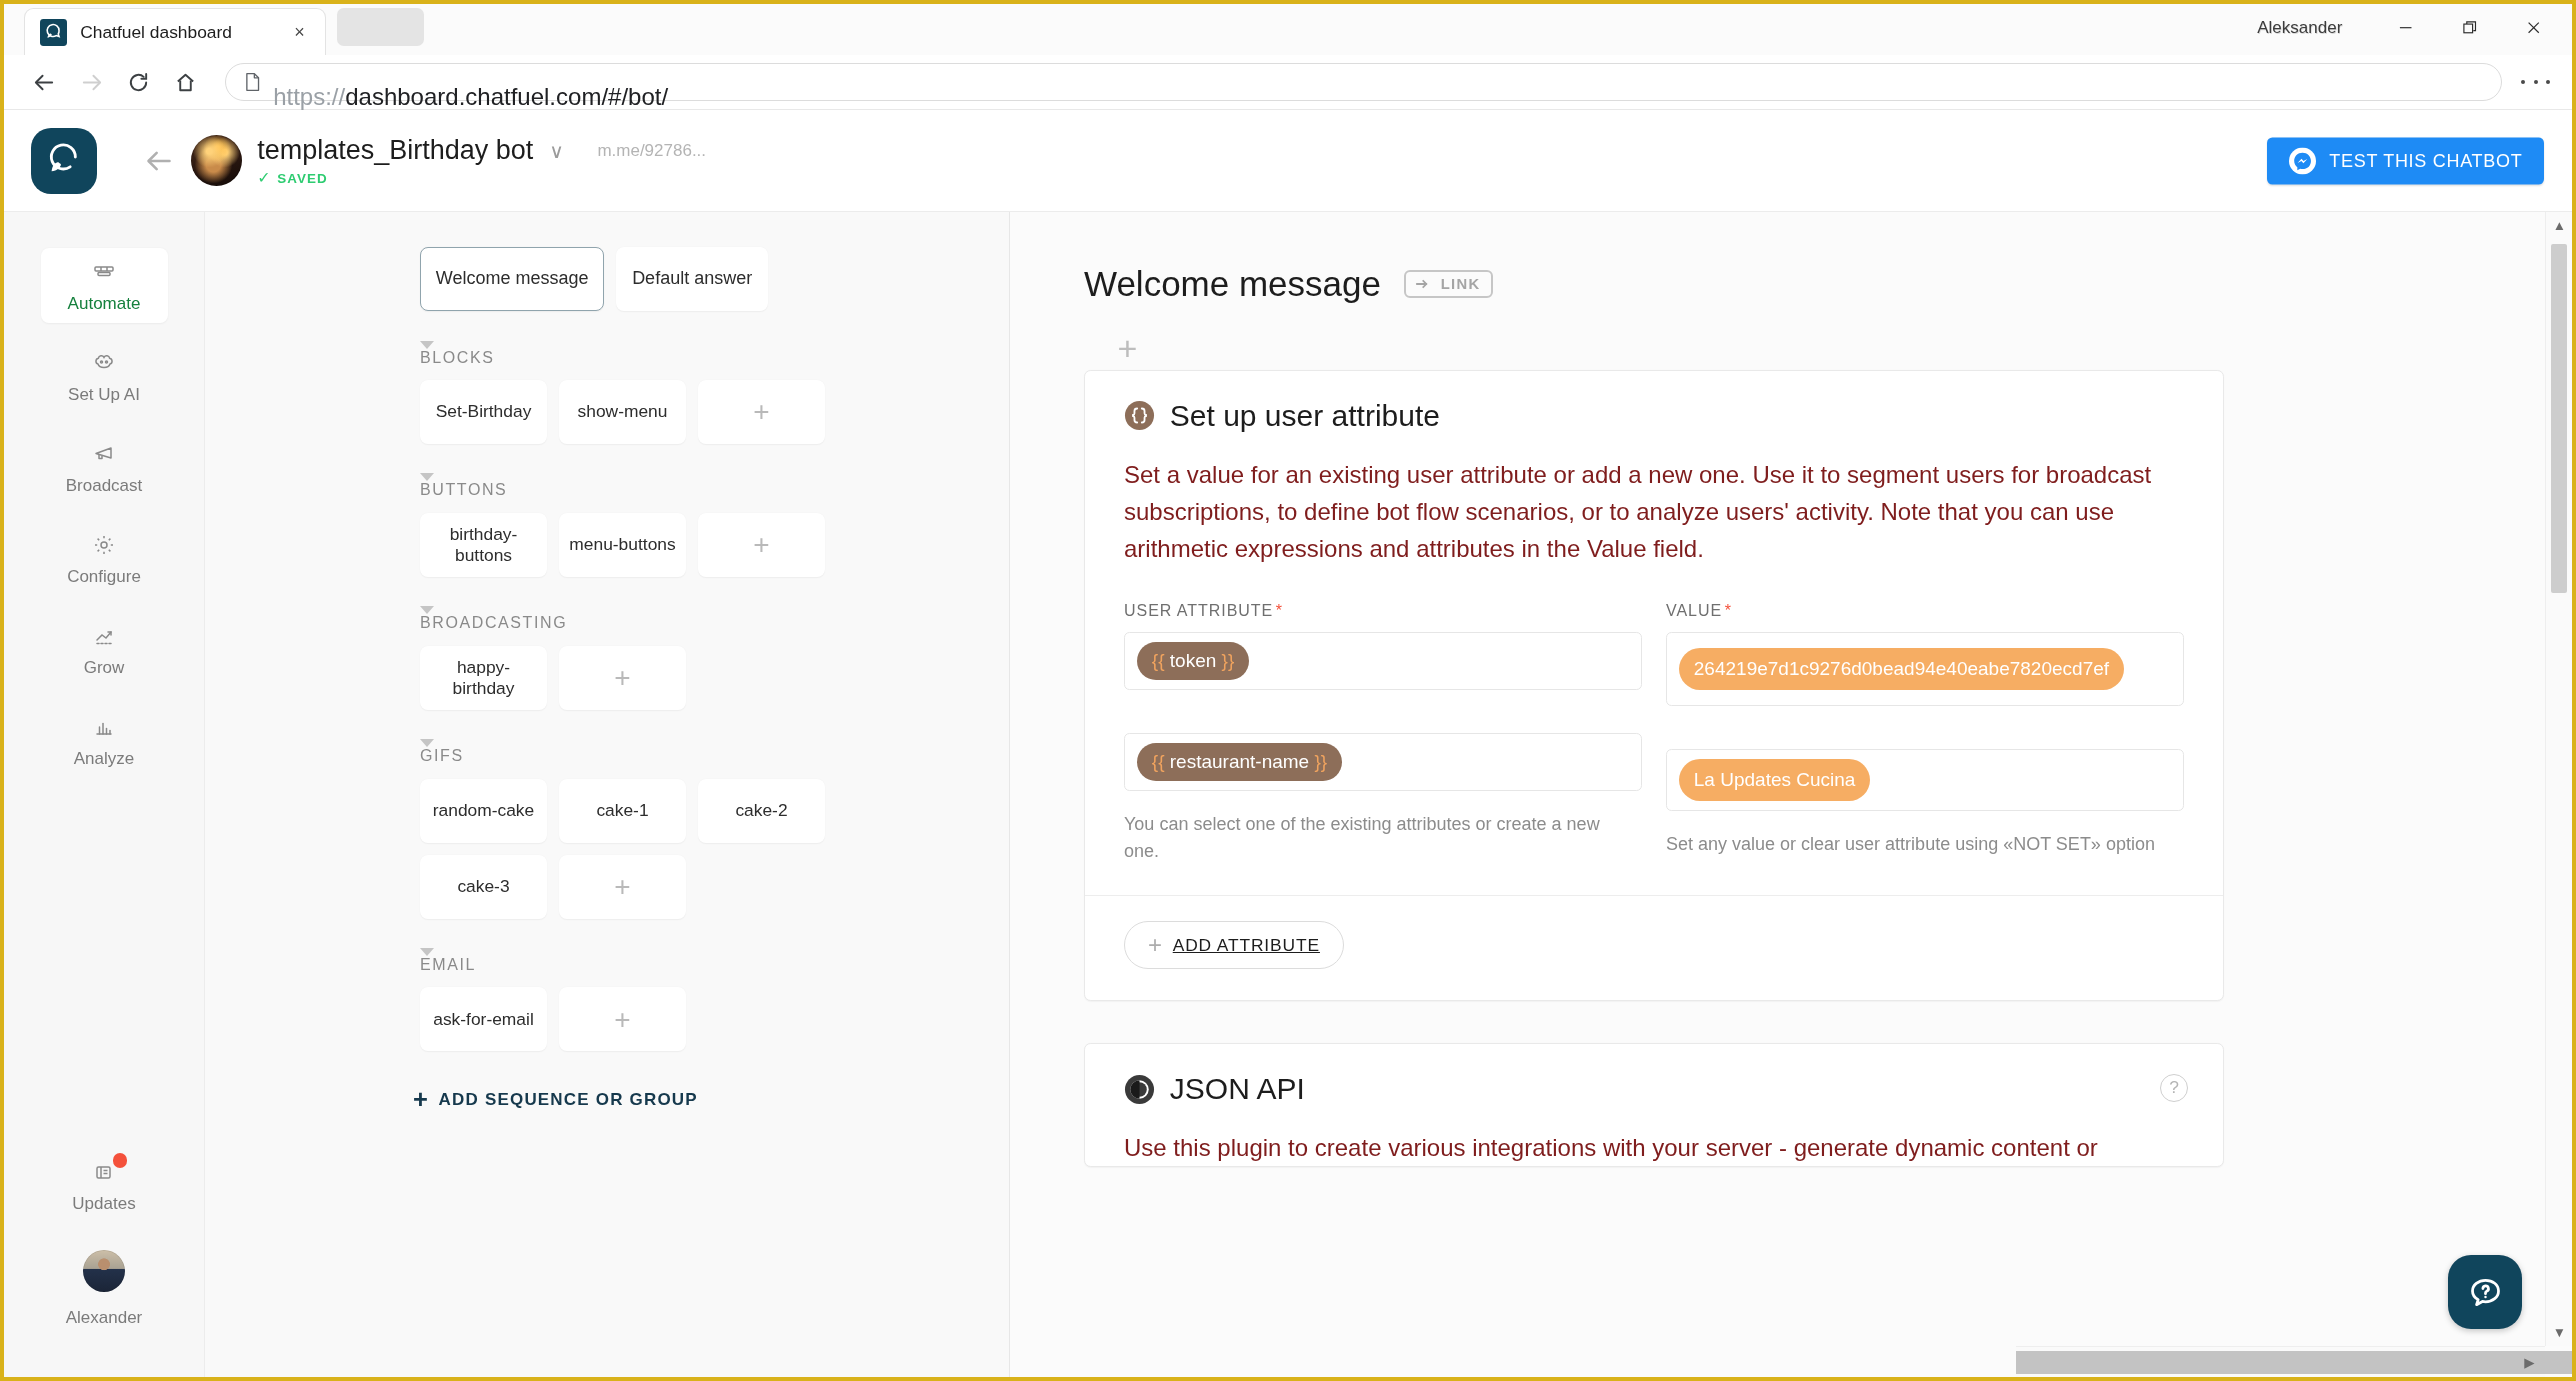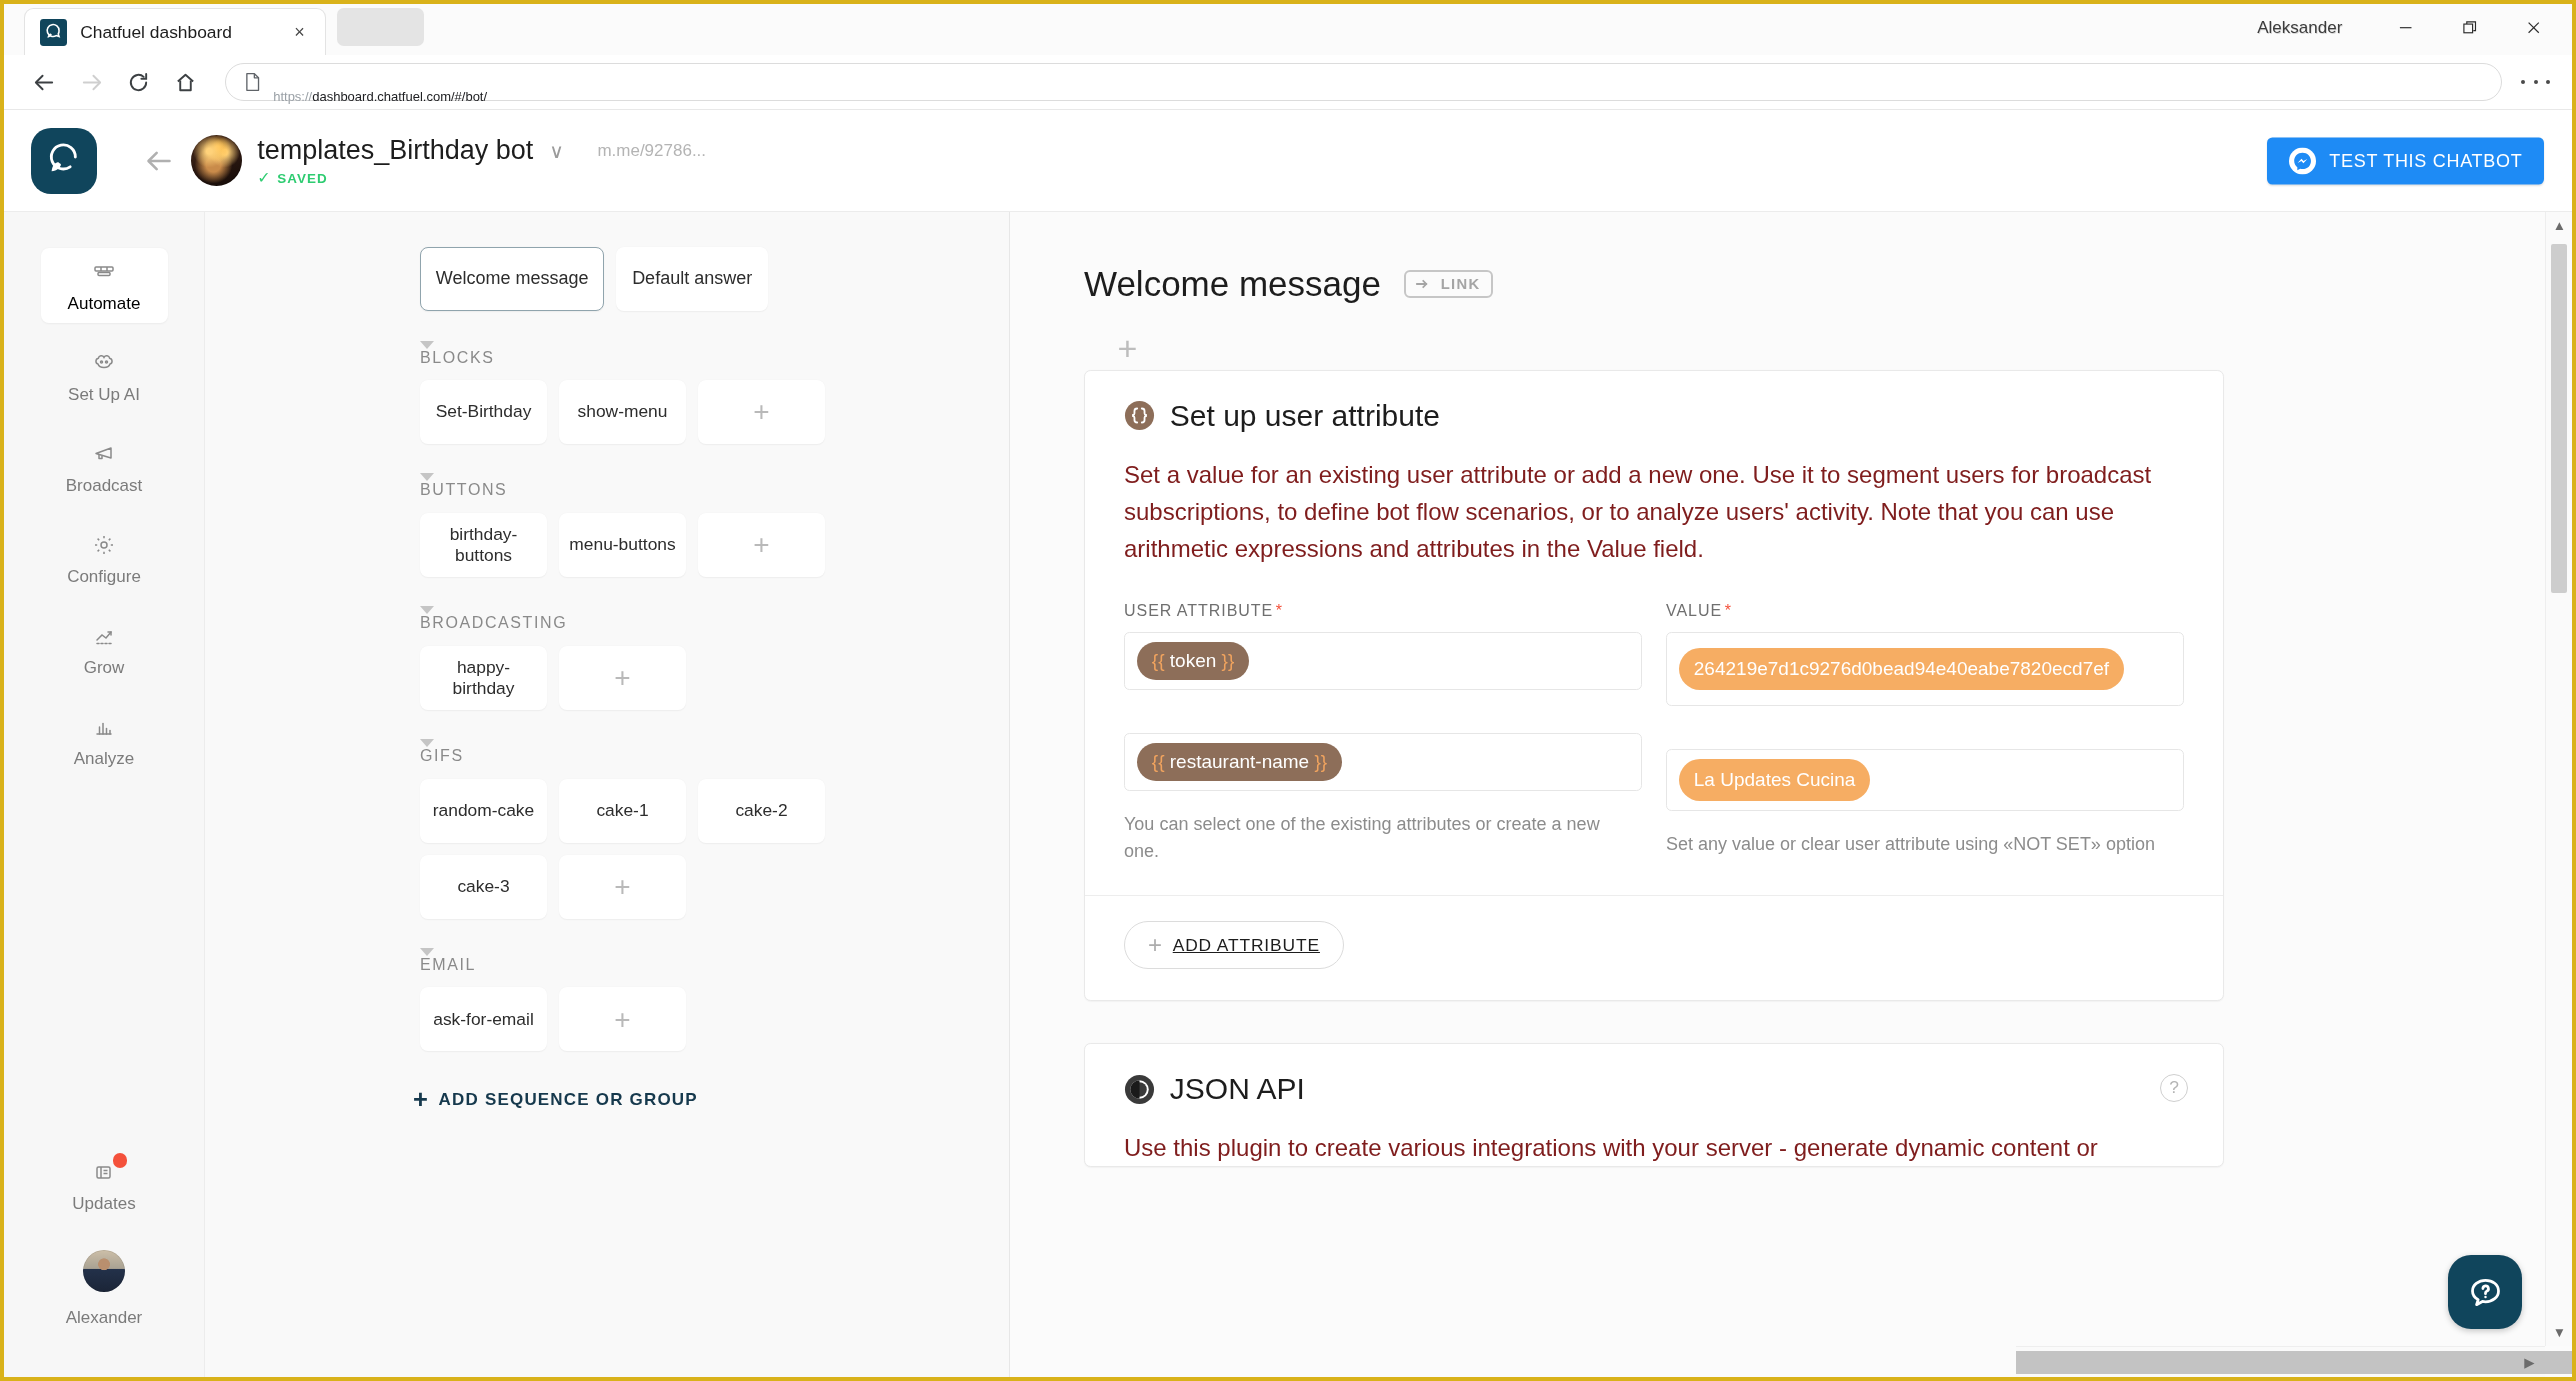--- a/index.html
+++ b/index.html
@@ -85,21 +85,21 @@
   .nav-btn svg { width: 23px; height: 23px; }
   #omnibox {
     flex: 1; height: 38px;
     margin: 0 14.8px 0 16px;
     border: 0.7px solid #dcdcdc; border-radius: 20px;
     background: #ffffff;
     display: flex; align-items: center; gap: 12px;
     padding: 0 17.4px;
   }
   #omnibox-doc-icon svg { width: 17.4px; height: 20px; display:block; }
-  #omnibox-url { font-size: 13px; color: #202124; white-space: nowrap; margin-top: 29px; }
+  #omnibox-url { font-size: 24px; color: #202124; white-space: nowrap; margin-top: 29px; }
   #omnibox-url .scheme { color: #9aa0a6; }
   #menu-btn { width: 38px; height: 40px; display:flex; align-items:center; justify-content:center; cursor:pointer;}
   #menu-btn .dot { width: 4px; height: 4px; border-radius: 50%; background: #4a4a4a; margin: 2px auto; }
 
   
   #app-header {
     position: absolute; left: 0; top: 106px; right: 0; height: 102px;
     background: #ffffff;
     display: flex; align-items: center;
     border-bottom: 0.7px solid #ececec;
@@ -161,21 +161,21 @@
   .rail-item {
     width: 127px; padding: 10.7px 0 9.4px;
     display: flex; flex-direction: column; align-items: center; gap: 8px;
     border-radius: 8px; cursor: pointer; margin-bottom: 16px;
     position: relative;
   }
   .rail-item.active { background: #ffffff; box-shadow: 0 0.7px 2px rgba(0,0,0,.05); }
   .rail-icon { height: 27px; display: flex; align-items: center; justify-content: center; }
   .rail-icon svg { width: 24px; height: 24px; }
   .rail-label { font-size: 17px; color: #7b7b7b; white-space: nowrap; }
-  .rail-item.active .rail-label { color: #000000; }
+  .rail-item.active .rail-label { color: #15803d; }
   #rail-bottom { position: absolute; bottom: 24px; left: 0; right: 0; display: flex; flex-direction: column; align-items: center; }
   #updates-dot {
     position: absolute; width: 14.8px; height: 14.8px; border-radius: 50%;
     background: #f4513b; top: 5.4px; left: 72px;
   }
   #user-avatar {
     width: 42px; height: 42px; border-radius: 50%; margin-bottom: 8px;
     background:
       radial-gradient(circle at 50% 34%, #b98f6e 0 16%, rgba(185,143,110,0) 18%),
       linear-gradient(180deg, #cdbfa8 0%, #a9a293 44%, #23314a 45%, #1b2537 100%);

